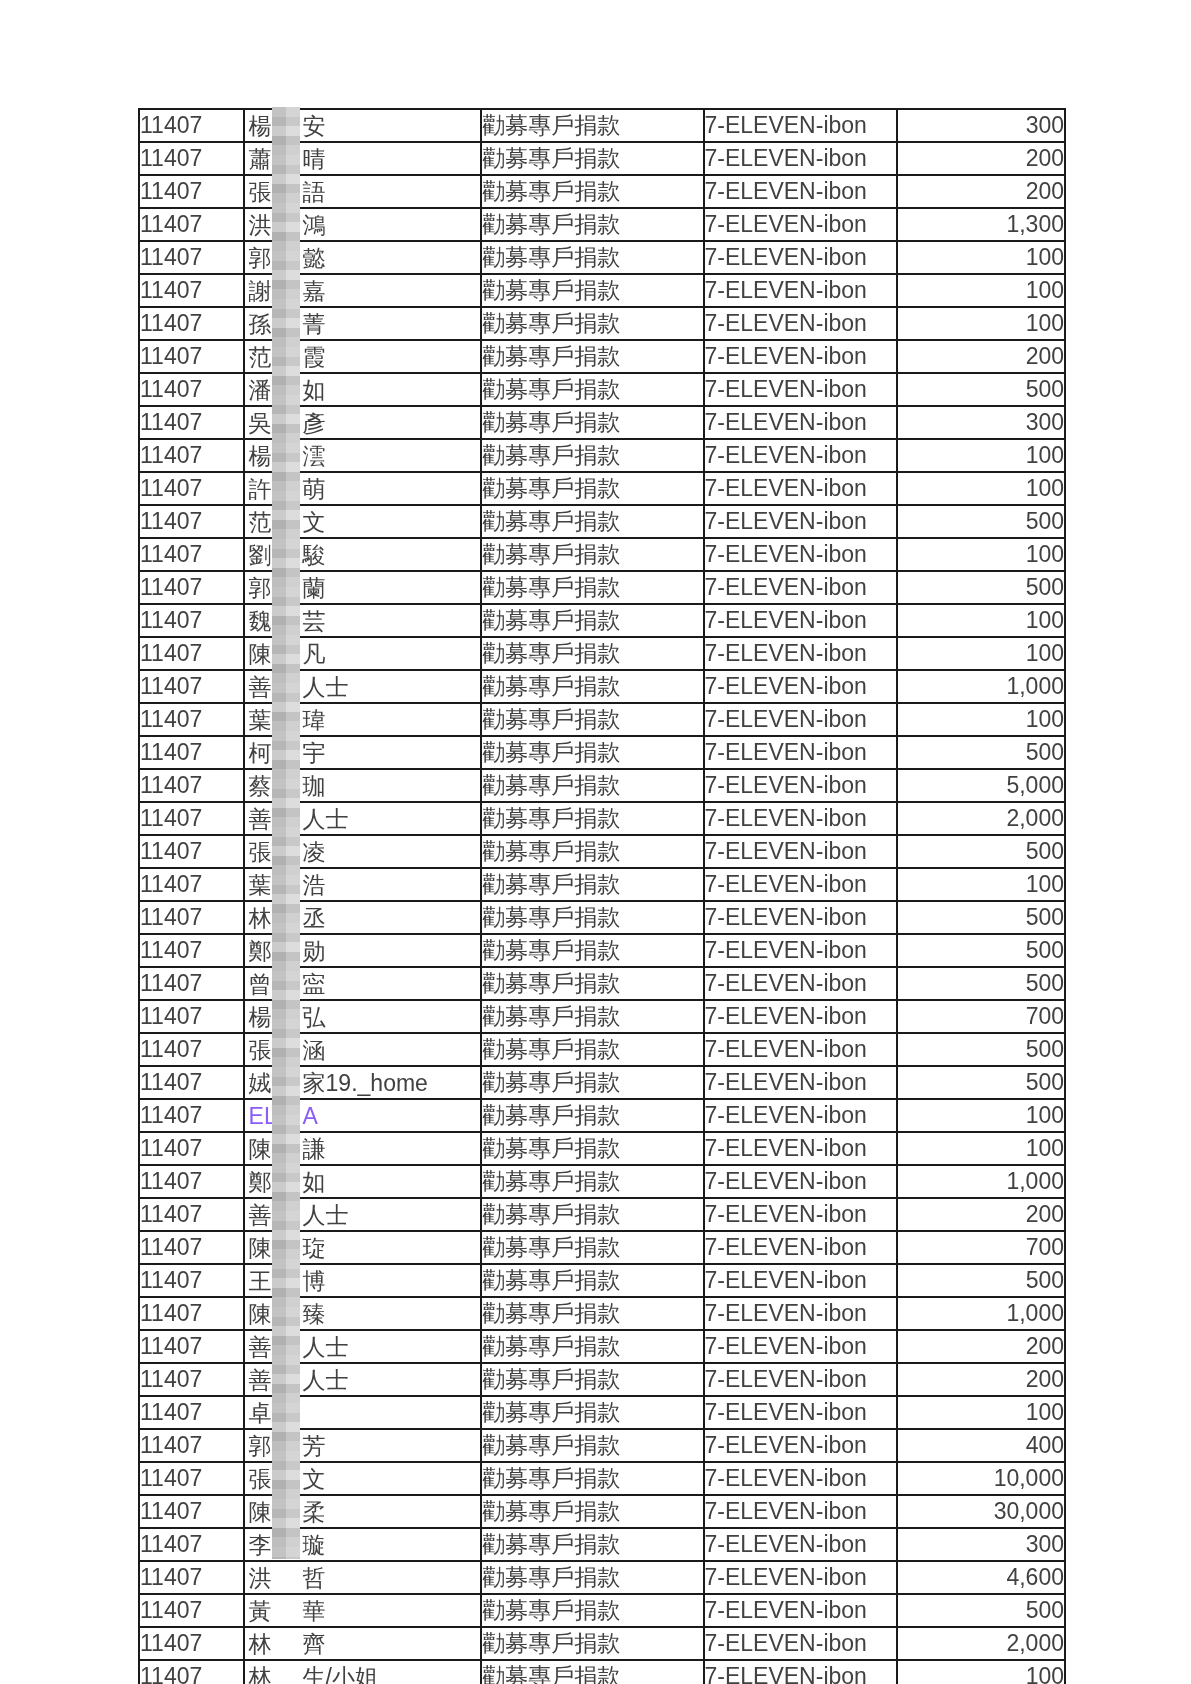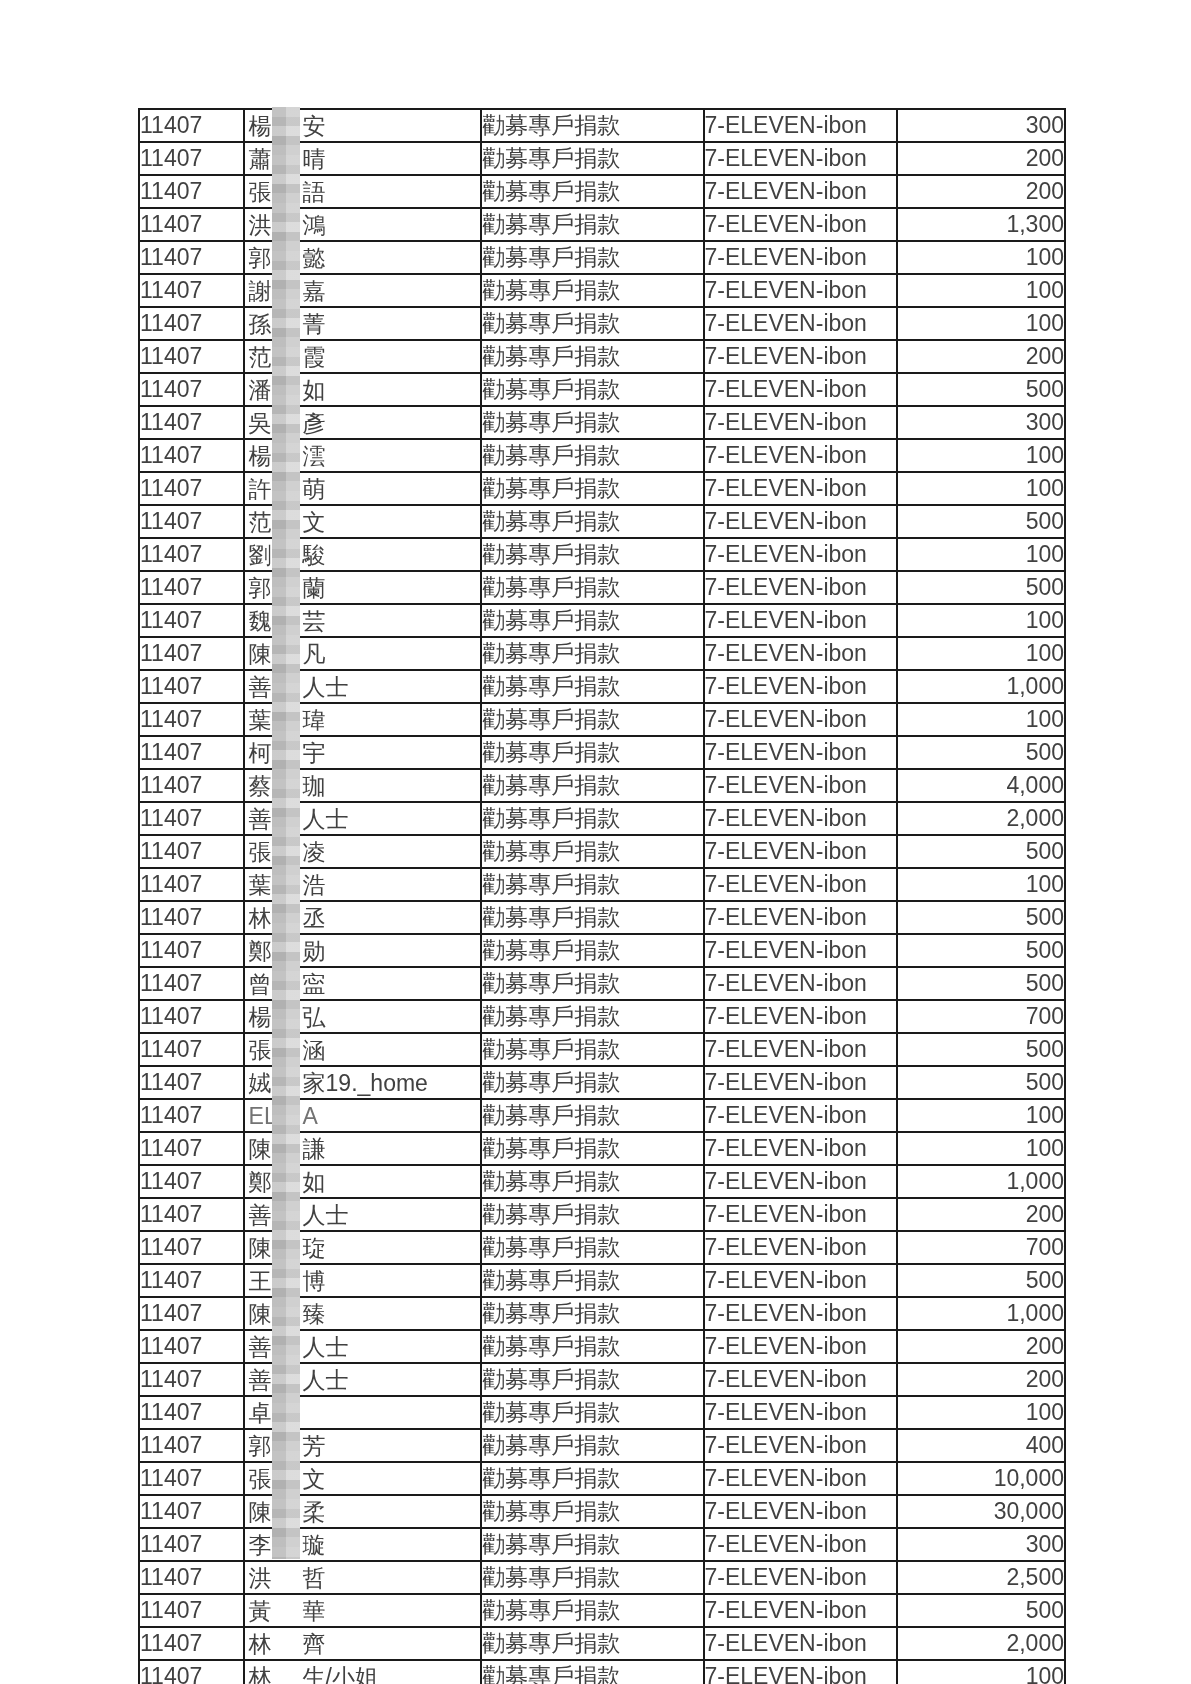--- a/index.html
+++ b/index.html
@@ -269,21 +269,21 @@
   </tr>
 
   <tr>
     <td class="c-code" style="color: rgb(65, 65, 65); border-color: rgb(26, 26, 26);">11407</td>
     <td class="c-name" style="color: rgb(65, 65, 65); border-color: rgb(26, 26, 26);">
       <span class="pre">蔡</span>
       <span class="suf">珈</span>
     </td>
     <td class="c-type" style="color: rgb(65, 65, 65); border-color: rgb(26, 26, 26);">勸募專戶捐款</td>
     <td class="c-chan" style="color: rgb(65, 65, 65); border-color: rgb(26, 26, 26);">7-ELEVEN-ibon</td>
-    <td class="c-amt" style="color: rgb(65, 65, 65); border-color: rgb(26, 26, 26);">4,000</td>
+    <td class="c-amt" style="color: rgb(65, 65, 65); border-color: rgb(26, 26, 26);">5,000</td>
   </tr>
 
   <tr>
     <td class="c-code" style="color: rgb(65, 65, 65); border-color: rgb(26, 26, 26);">11407</td>
     <td class="c-name" style="color: rgb(65, 65, 65); border-color: rgb(26, 26, 26);">
       <span class="pre">善</span>
       <span class="suf">人士</span>
     </td>
     <td class="c-type" style="color: rgb(65, 65, 65); border-color: rgb(26, 26, 26);">勸募專戶捐款</td>
     <td class="c-chan" style="color: rgb(65, 65, 65); border-color: rgb(26, 26, 26);">7-ELEVEN-ibon</td>
@@ -373,21 +373,21 @@
       <span class="pre">娀</span>
       <span class="suf">家19._home</span>
     </td>
     <td class="c-type" style="color: rgb(65, 65, 65); border-color: rgb(26, 26, 26);">勸募專戶捐款</td>
     <td class="c-chan" style="color: rgb(65, 65, 65); border-color: rgb(26, 26, 26);">7-ELEVEN-ibon</td>
     <td class="c-amt" style="color: rgb(65, 65, 65); border-color: rgb(26, 26, 26);">500</td>
   </tr>
 
   <tr>
     <td class="c-code" style="color: rgb(65, 65, 65); border-color: rgb(26, 26, 26);">11407</td>
-    <td class="c-name" style="color: #737373; border-color: rgb(26, 26, 26);">
+    <td class="c-name" style="color: #8b5cf6; border-color: rgb(26, 26, 26);">
       <span class="pre">EL</span>
       <span class="suf">A</span>
     </td>
     <td class="c-type" style="color: rgb(65, 65, 65); border-color: rgb(26, 26, 26);">勸募專戶捐款</td>
     <td class="c-chan" style="color: rgb(65, 65, 65); border-color: rgb(26, 26, 26);">7-ELEVEN-ibon</td>
     <td class="c-amt" style="color: rgb(65, 65, 65); border-color: rgb(26, 26, 26);">100</td>
   </tr>
 
   <tr>
     <td class="c-code" style="color: rgb(65, 65, 65); border-color: rgb(26, 26, 26);">11407</td>
@@ -533,21 +533,21 @@
   </tr>
 
   <tr>
     <td class="c-code" style="color: rgb(65, 65, 65); border-color: rgb(26, 26, 26);">11407</td>
     <td class="c-name" style="color: rgb(65, 65, 65); border-color: rgb(26, 26, 26);">
       <span class="pre">洪</span>
       <span class="suf">哲</span>
     </td>
     <td class="c-type" style="color: rgb(65, 65, 65); border-color: rgb(26, 26, 26);">勸募專戶捐款</td>
     <td class="c-chan" style="color: rgb(65, 65, 65); border-color: rgb(26, 26, 26);">7-ELEVEN-ibon</td>
-    <td class="c-amt" style="color: rgb(65, 65, 65); border-color: rgb(26, 26, 26);">2,500</td>
+    <td class="c-amt" style="color: rgb(65, 65, 65); border-color: rgb(26, 26, 26);">4,600</td>
   </tr>
 
   <tr>
     <td class="c-code" style="color: rgb(65, 65, 65); border-color: rgb(26, 26, 26);">11407</td>
     <td class="c-name" style="color: rgb(65, 65, 65); border-color: rgb(26, 26, 26);">
       <span class="pre">黃</span>
       <span class="suf">華</span>
     </td>
     <td class="c-type" style="color: rgb(65, 65, 65); border-color: rgb(26, 26, 26);">勸募專戶捐款</td>
     <td class="c-chan" style="color: rgb(65, 65, 65); border-color: rgb(26, 26, 26);">7-ELEVEN-ibon</td>

